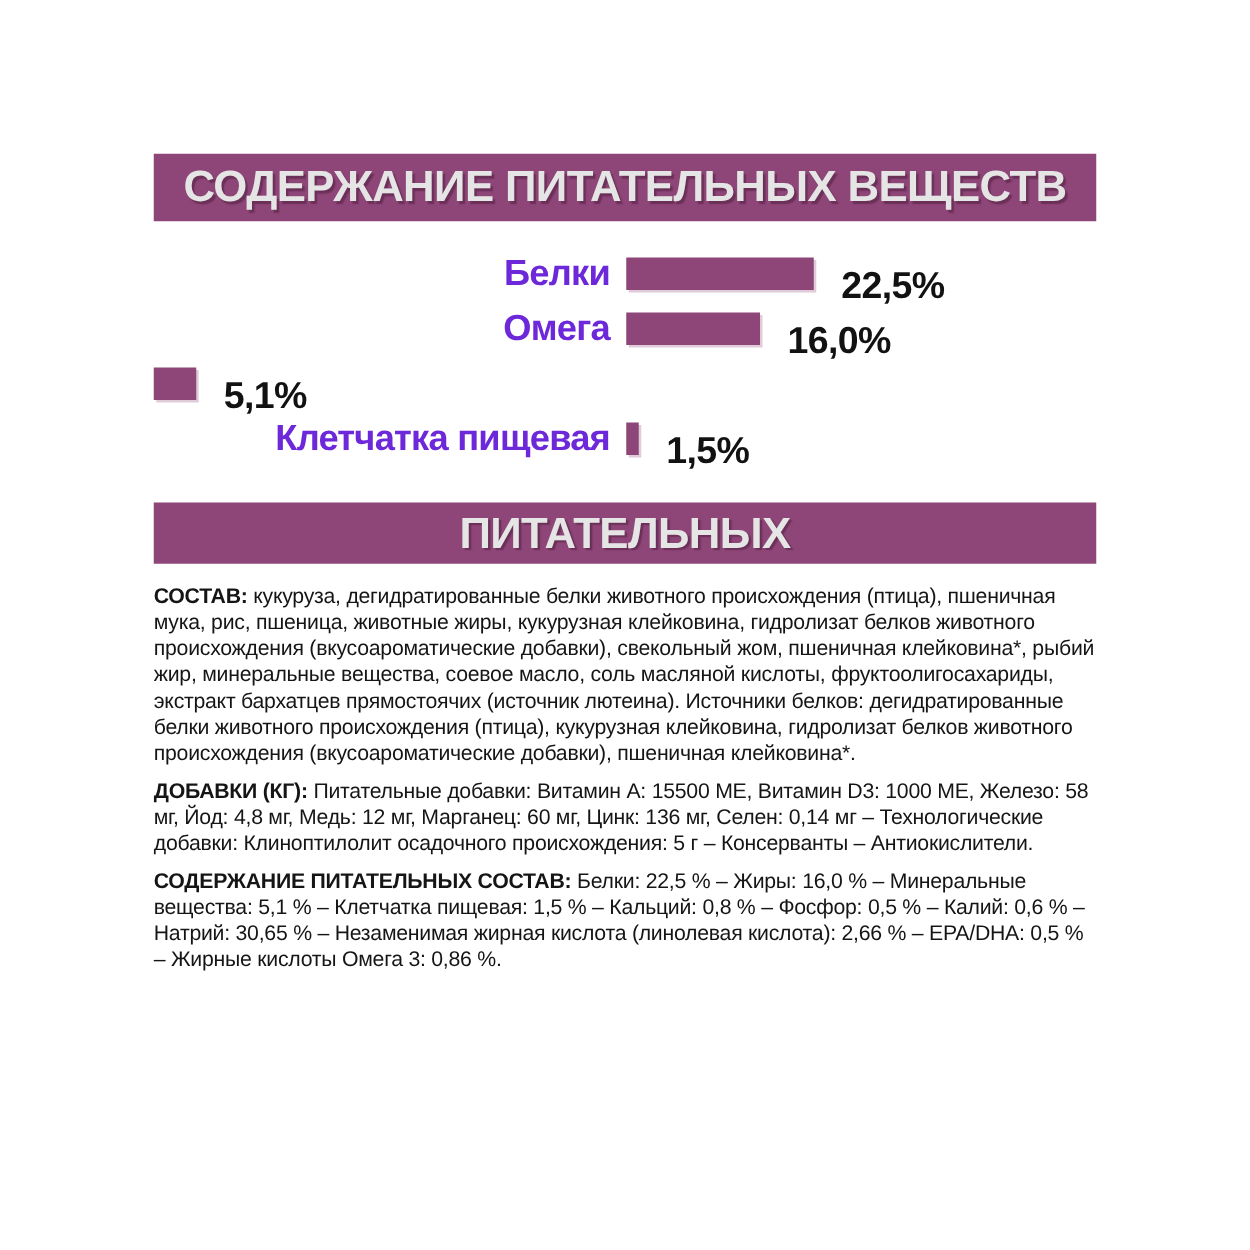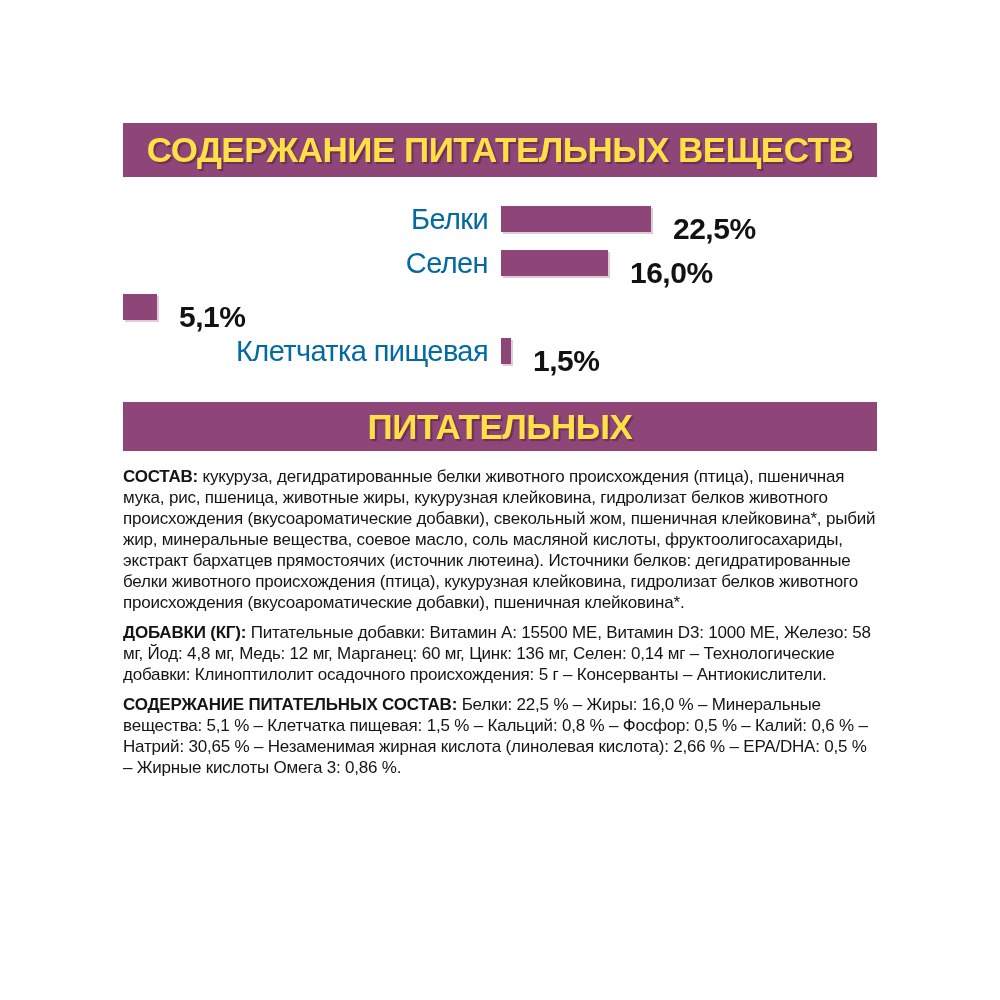--- a/index.html
+++ b/index.html
@@ -2,34 +2,34 @@
 <html><head>
 <meta charset="utf-8">
 <style>
   html,body{margin:0;padding:0;background:#ffffff;}
   body{width:1000px;height:1000px;font-family:"Liberation Sans",sans-serif;}
   .canvas{position:relative;width:1000px;height:1000px;background:#ffffff;overflow:hidden;}
 
   
   .band{
     position:absolute;left:123px;width:754px;
-    background:#8E4577;color:#fde047;
+    background:#8E4577;color:#e5e5e5;
     display:flex;align-items:center;justify-content:center;
     font-weight:bold;white-space:nowrap;overflow:hidden;
     text-shadow:2px 2px 1px rgba(64,22,52,0.45);
   }
   .band-nutrients{top:123px;height:54px;font-size:35px;letter-spacing:-0.5px;}
   .band-ingredients{top:402px;height:49px;font-size:35px;letter-spacing:-0.5px;}
 
   
   .chart{position:absolute;left:123px;top:197px;width:754px;}
   .chart-row{display:flex;align-items:center;height:44px;}
   .chart-label{
     width:365px;text-align:right;padding-right:13px;flex:0 0 365px;
-    font-weight:normal;font-size:29px;letter-spacing:-0.6px;color:#0369a1;white-space:nowrap;
+    font-weight:bold;font-size:29px;letter-spacing:-0.6px;color:#6d28d9;white-space:nowrap;
   }
   .chart-bar{height:26px;flex:0 0 auto;box-shadow:2px 2px 0 rgba(142,69,119,0.28);}
   .chart-value{margin-left:22px;font-weight:bold;font-size:30px;letter-spacing:-0.5px;color:#121212;white-space:nowrap;margin-top:20px;}
 
   
   .textblock{
     position:absolute;left:123px;top:466px;width:757px;
     color:#151515;font-size:17px;line-height:21px;letter-spacing:-0.2px;text-align:left;
   }
   .para{margin:0 0 9px 0;}
@@ -45,21 +45,21 @@
     <span>СОДЕРЖАНИЕ ПИТАТЕЛЬНЫХ ВЕЩЕСТВ</span>
   </div>
 
   <div class="chart">
       <div class="chart-row">
         <span class="chart-label">Белки</span>
         <div class="chart-bar" style="width: 150px; background: rgb(142, 69, 119);"></div>
         <span class="chart-value">22,5%</span>
       </div>
       <div class="chart-row">
-        <span class="chart-label">Селен</span>
+        <span class="chart-label">Омега</span>
         <div class="chart-bar" style="width: 107px; background: rgb(142, 69, 119);"></div>
         <span class="chart-value">16,0%</span>
       </div>
       <div class="chart-row">
         <div class="chart-bar" style="width: 34px; background: rgb(142, 69, 119);"></div>
         <span class="chart-value">5,1%</span>
       </div>
       <div class="chart-row">
         <span class="chart-label">Клетчатка пищевая</span>
         <div class="chart-bar" style="width: 10px; background: rgb(142, 69, 119);"></div>

